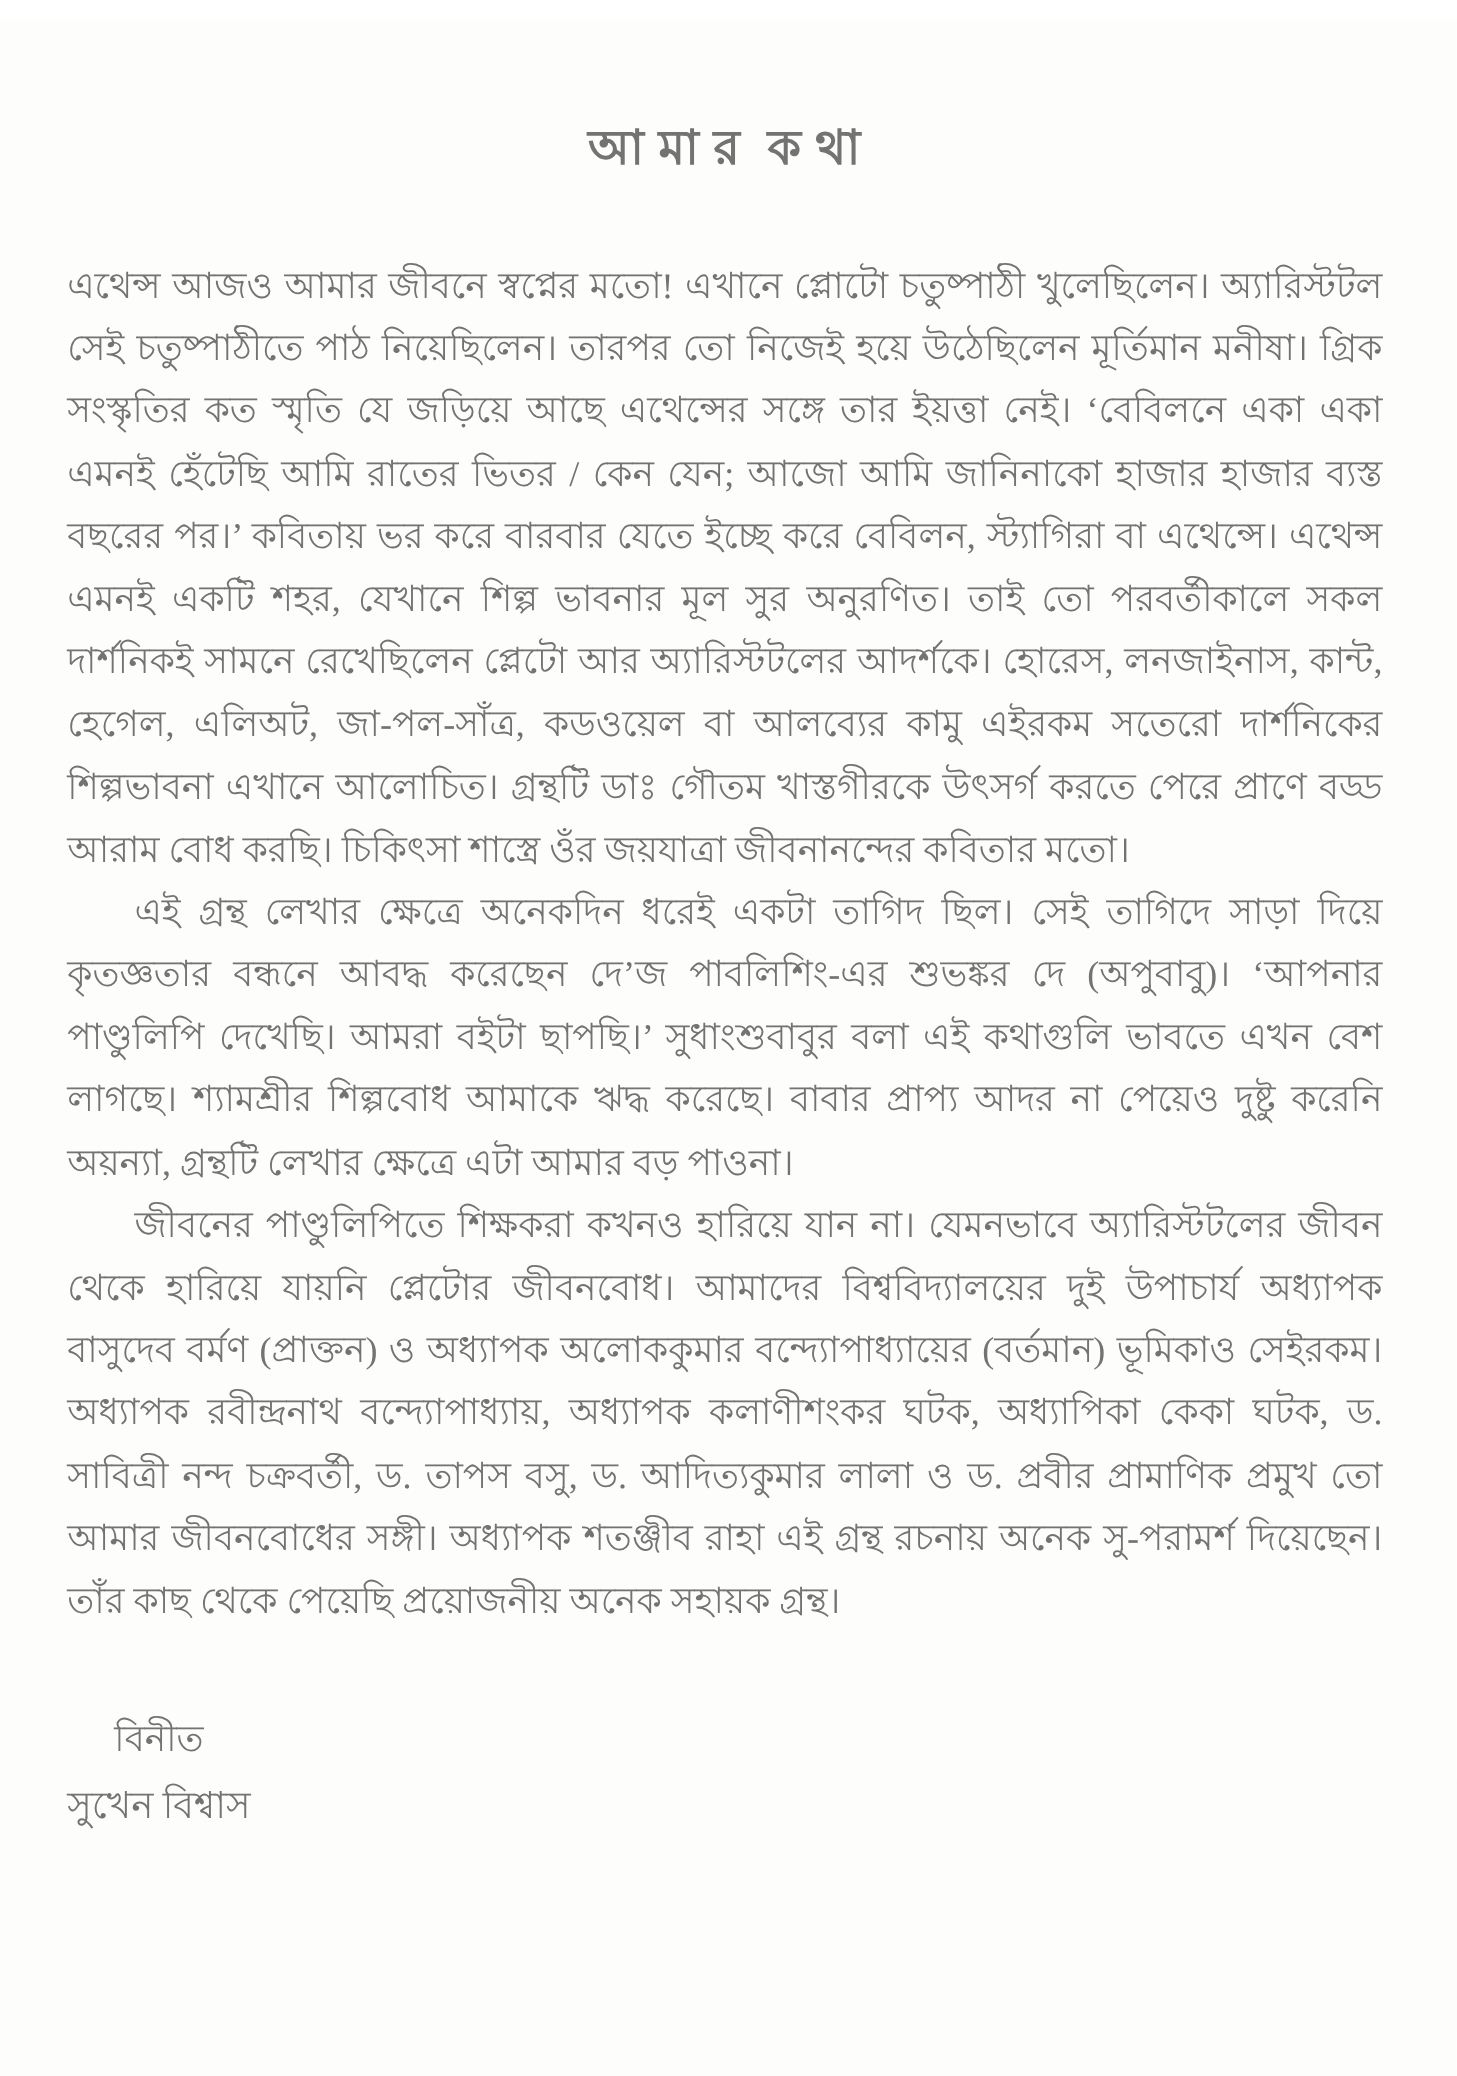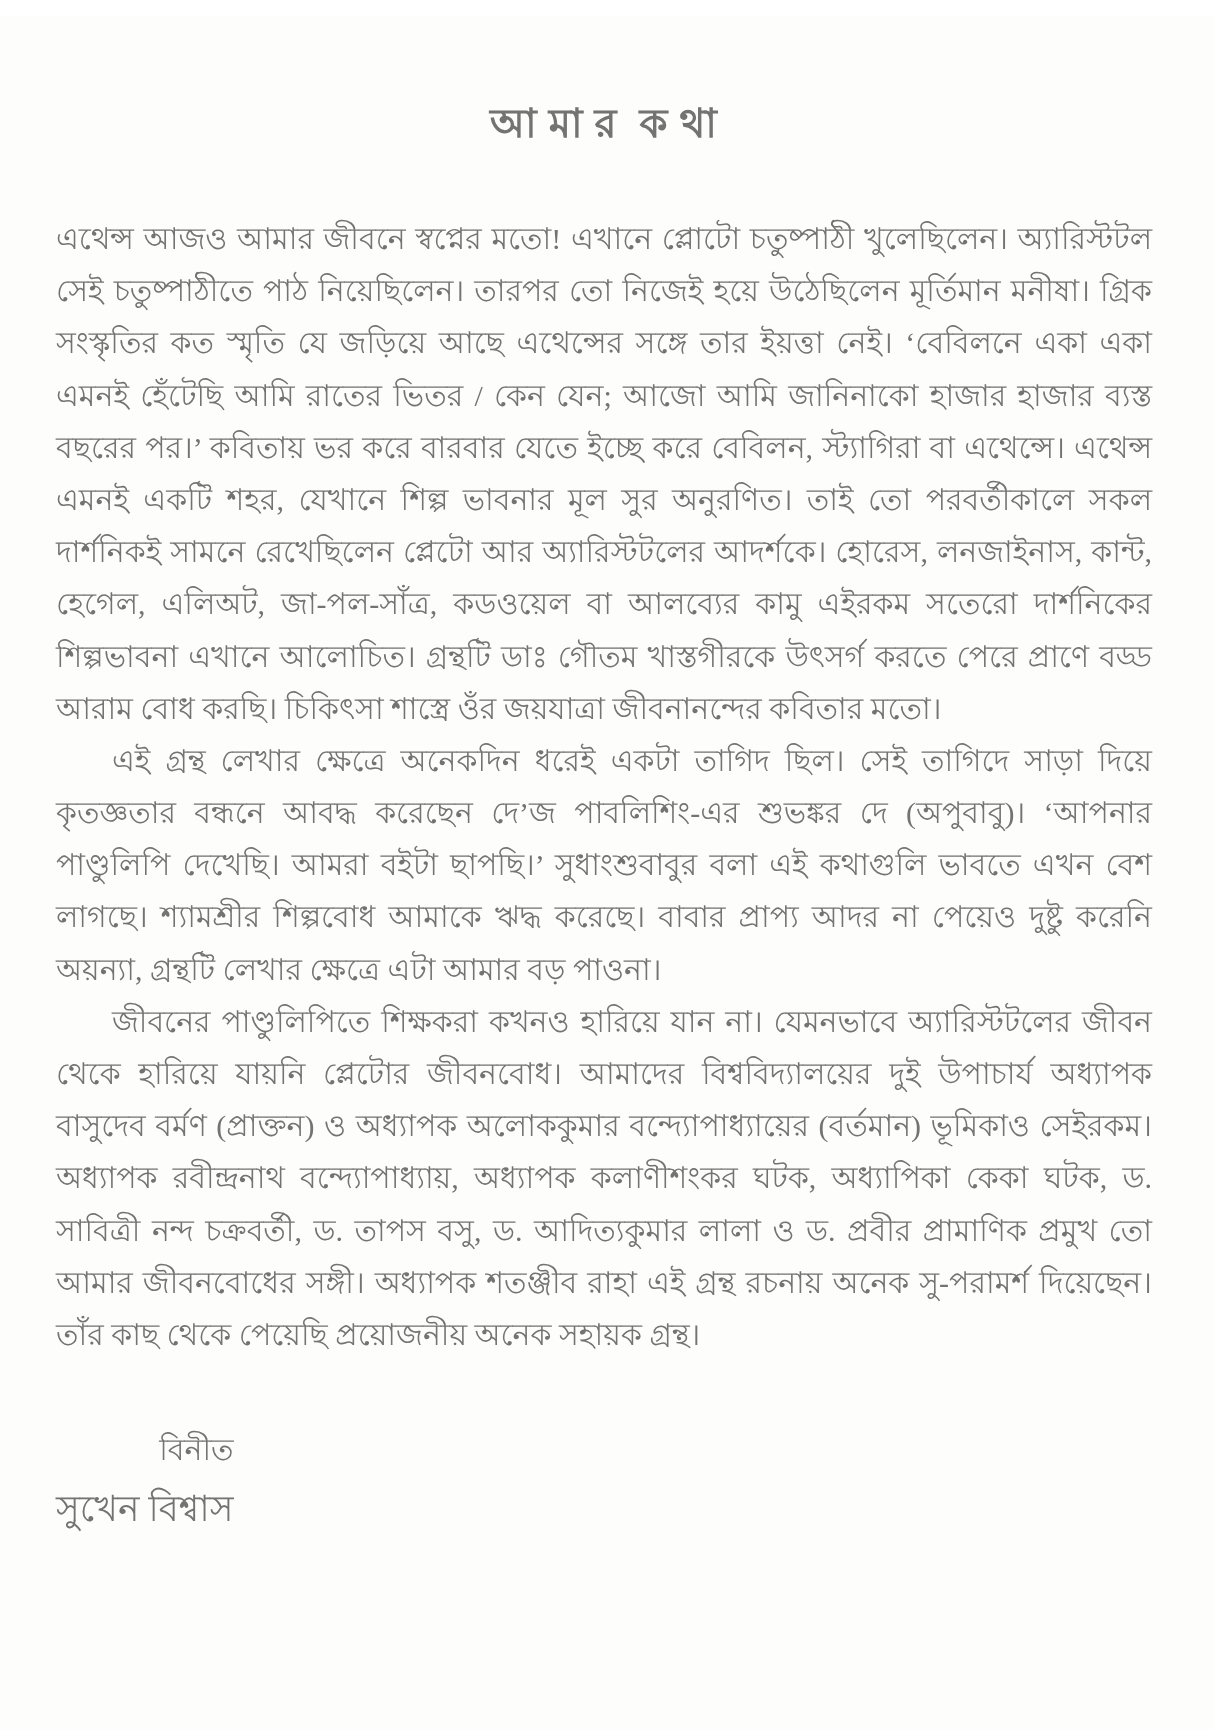--- a/index.html
+++ b/index.html
@@ -43,25 +43,25 @@
     justify-content: space-between;
     align-items: flex-start;
     margin-top: 62px;
     font-size: 30px;
     line-height: 1.8;
   }
   .footer-left {
     text-align: left;
   }
   .footer-right {
-    text-align: right;
+    text-align: center;
     margin-right: 128px;
   }
   .footer-right .sig-name {
-    font-size: 36px;
+    font-size: 31px;
   }
 </style>
 </head>
 <body>
 
 <div class="page">
 
   <h1 class="title">আ মা র  ক থা</h1>
 
   <section class="body-text">

